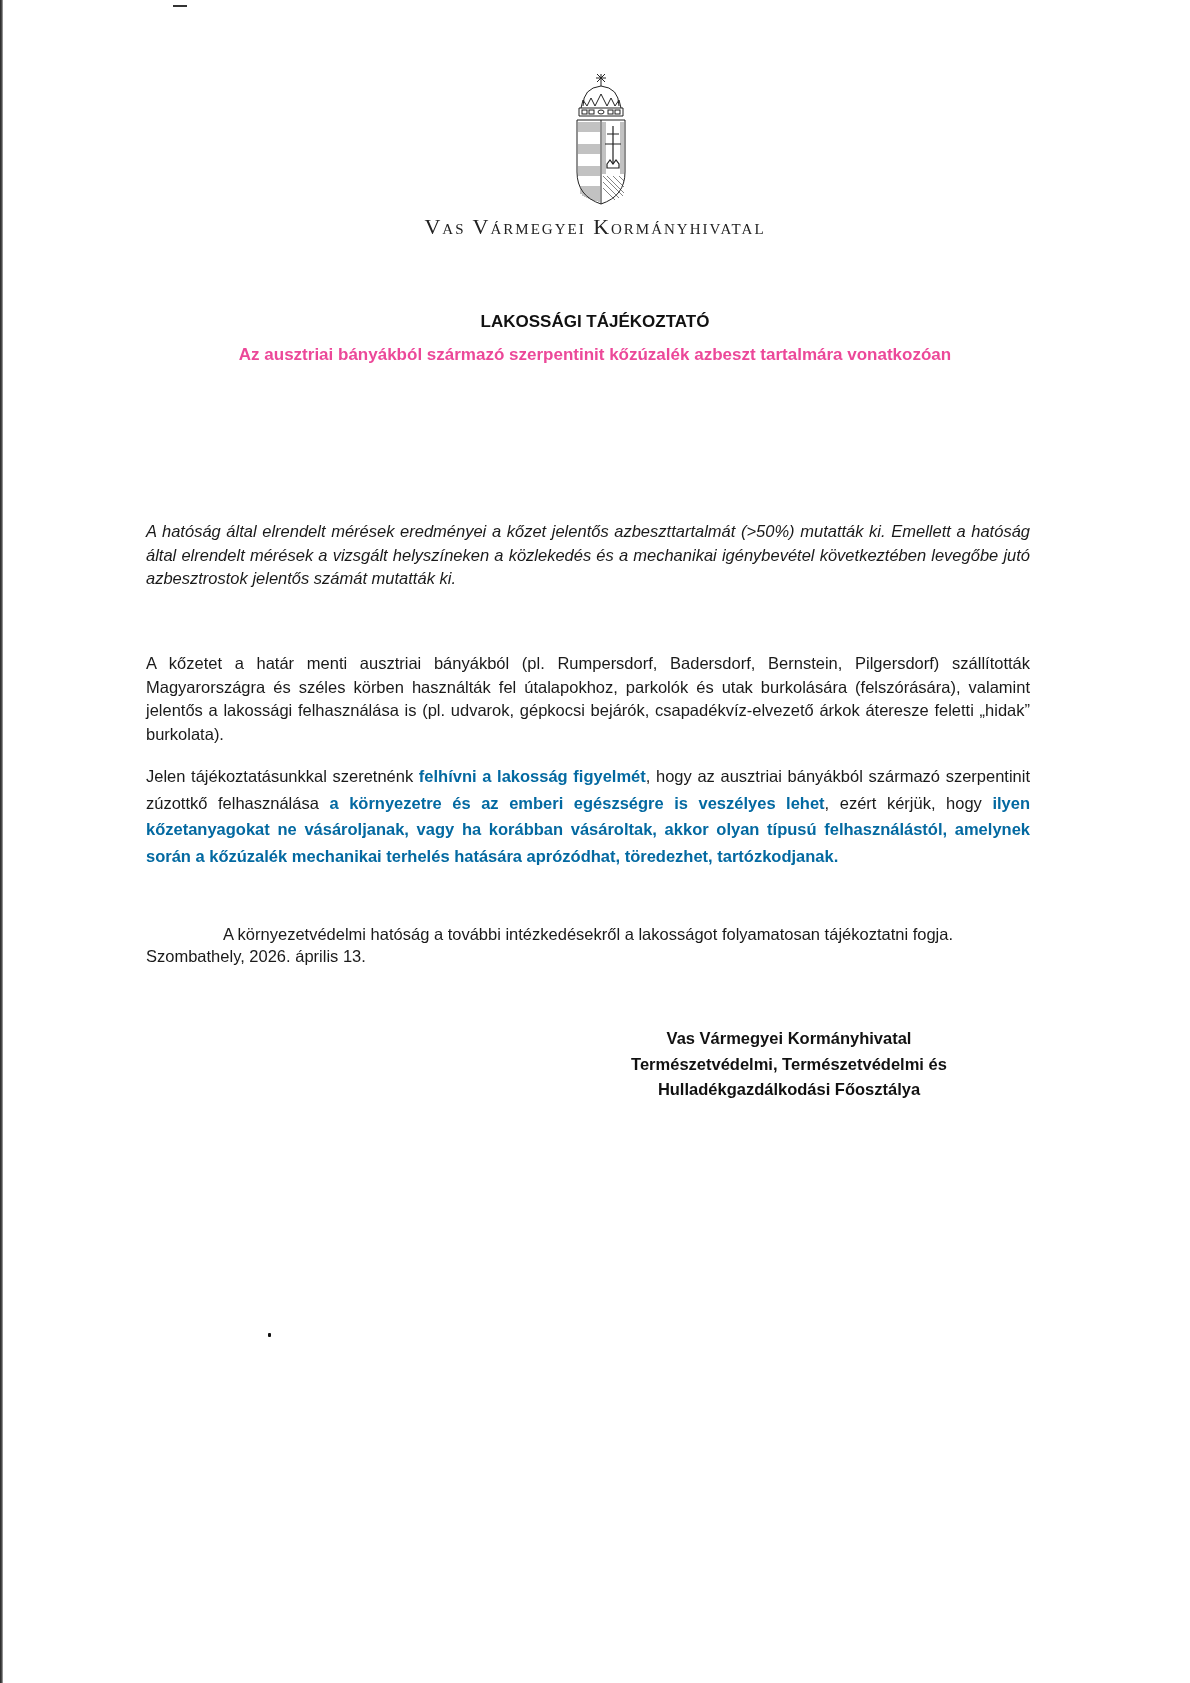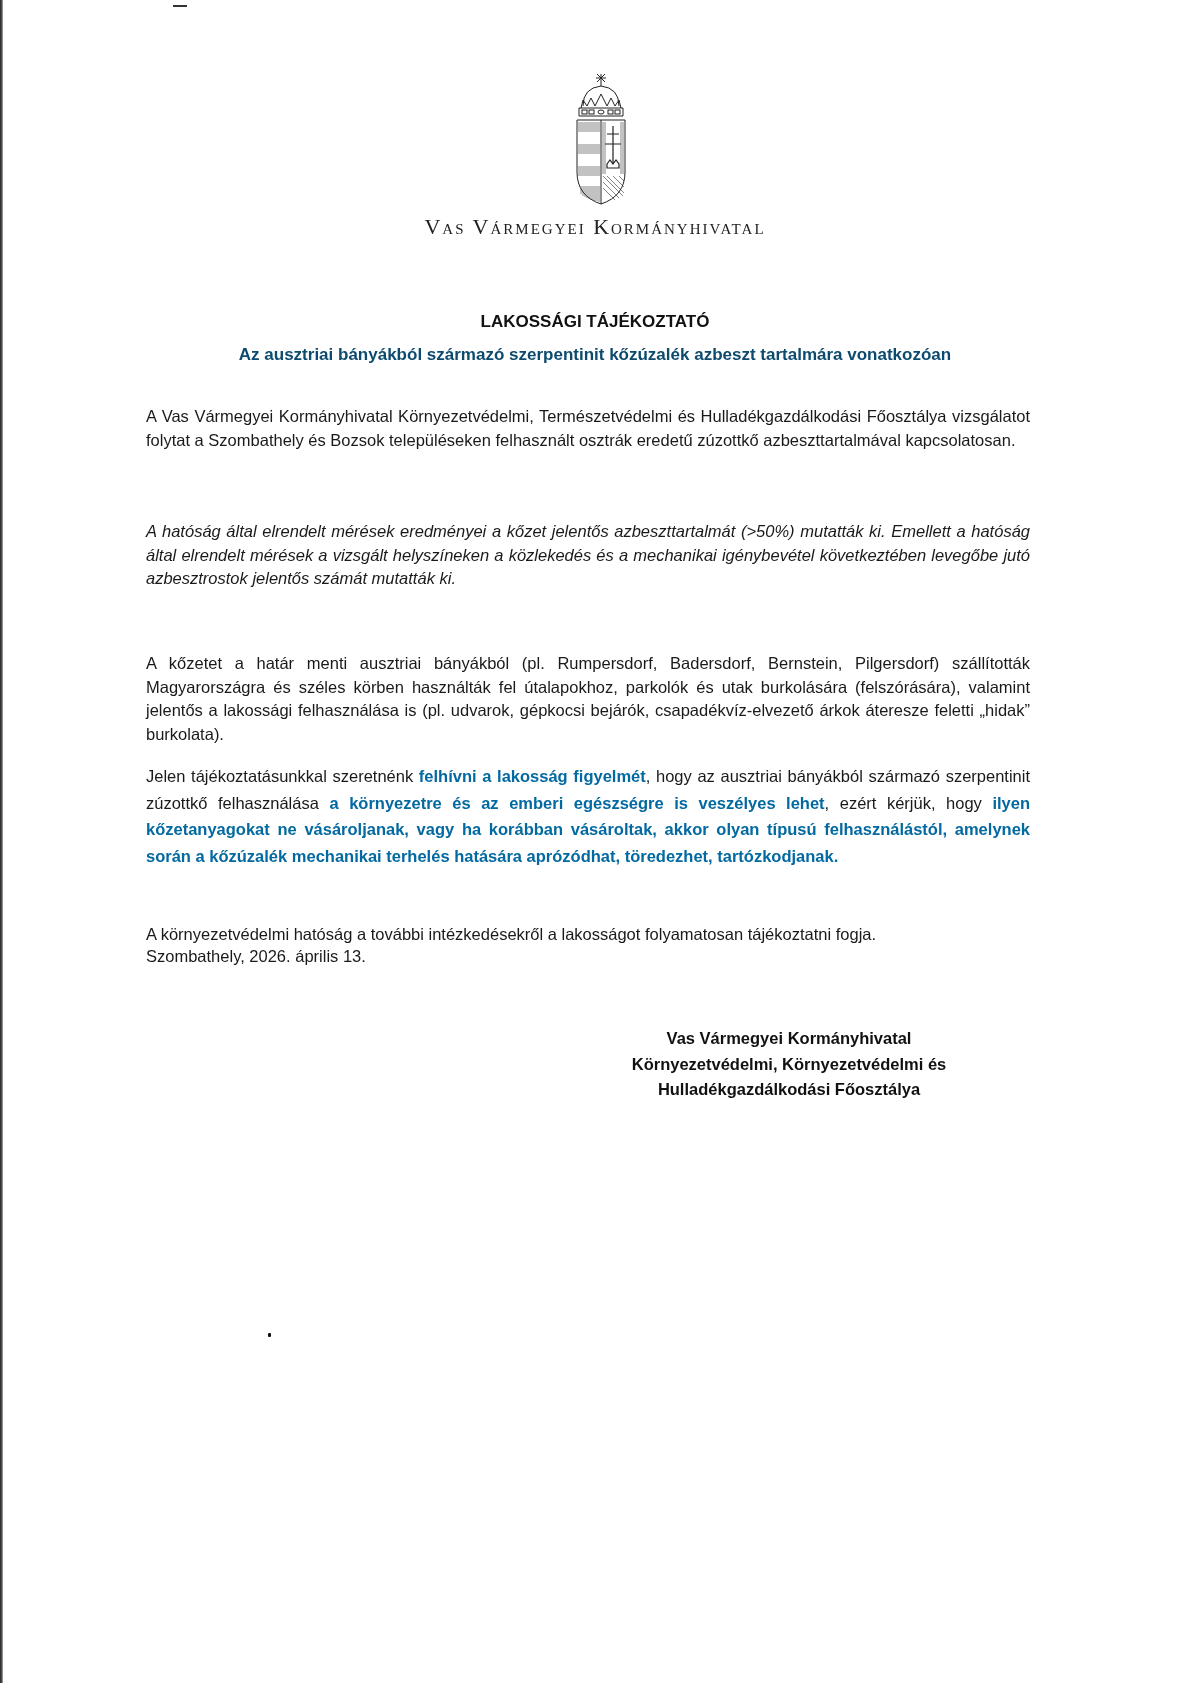--- a/index.html
+++ b/index.html
@@ -14,32 +14,32 @@
     position: absolute; left: 0; width: 1190px; top: 214px; text-align: center;
     font-family: "Liberation Serif", "DejaVu Serif", serif; font-size: 22px; letter-spacing: 2px;
     color: #222; font-variant: small-caps;
   }
   .doc-title {
     position: absolute; left: 0; width: 1190px; top: 305px; text-align: center;
     font-family: "Liberation Sans", sans-serif; font-weight: bold; font-size: 17px; color: #111; margin-top: 7px;
   }
   .doc-subtitle {
     position: absolute; left: 0; width: 1190px; top: 345px; text-align: center;
-    font-family: "Liberation Sans", sans-serif; font-weight: bold; font-size: 17px; color: #0c4a6e;
+    font-family: "Liberation Sans", sans-serif; font-weight: bold; font-size: 17px; color: #ec4899;
   }
   .body-text {
     position: absolute; left: 146px; width: 884px;
     font-family: "Liberation Sans", sans-serif; font-size: 16.5px; line-height: 23.5px; color: #1a1a1a;
     text-align: justify;
   }
   .p1 { top: 405px; }
   .p2 { top: 520px; font-style: italic; }
   .p3 { top: 652px; }
   .p4 { top: 763px; font-size: 16.5px; line-height: 26.5px; }
-  .p5 { top: 923px; text-align: left; }
+  .p5 { top: 923px; text-align: center; }
   .p6 { top: 945px; text-align: left; }
   .p4 b { font-weight: bold; color: #0369a1; }
   .signature {
     position: absolute; left: 600px; width: 378px; top: 1026px; text-align: center;
     font-family: "Liberation Sans", sans-serif; font-weight: bold; font-size: 16.5px; line-height: 25.5px; color: #111;
   }
   .signature div { display: block; }
 </style>
 </head>
 <body>
@@ -82,27 +82,26 @@
       <path d="M44 54 L44 92 M38 62 L50 62 M36 72 L52 72"></path>
       <path d="M38 92 L41 88 L44 92 L47 88 L50 92 L50 96 L38 96 Z"></path>
     </g>
   </svg>
 
   <div class="office-name">Vas Vármegyei Kormányhivatal</div>
 
   <div class="doc-title">LAKOSSÁGI TÁJÉKOZTATÓ</div>
   <div class="doc-subtitle">Az ausztriai bányákból származó szerpentinit kőzúzalék azbeszt tartalmára vonatkozóan</div>
 
-  <div class="body-text p1">A Vas Vármegyei Kormányhivatal Környezetvédelmi, Természetvédelmi és Hulladékgazdálkodási Főosztálya vizsgálatot folytat a Szombathely és Bozsok településeken felhasznált osztrák eredetű zúzottkő azbeszttartalmával kapcsolatosan.</div>
   <div class="body-text p2">A hatóság által elrendelt mérések eredményei a kőzet jelentős azbeszttartalmát (&gt;50%) mutatták ki. Emellett a hatóság által elrendelt mérések a vizsgált helyszíneken a közlekedés és a mechanikai igénybevétel következtében levegőbe jutó azbesztrostok jelentős számát mutatták ki.</div>
   <div class="body-text p3">A kőzetet a határ menti ausztriai bányákból (pl. Rumpersdorf, Badersdorf, Bernstein, Pilgersdorf) szállították Magyarországra és széles körben használták fel útalapokhoz, parkolók és utak burkolására (felszórására), valamint jelentős a lakossági felhasználása is (pl. udvarok, gépkocsi bejárók, csapadékvíz-elvezető árkok áteresze feletti „hidak” burkolata).</div>
 
   <div class="body-text p4"><span>Jelen tájékoztatásunkkal szeretnénk </span><b>felhívni a lakosság figyelmét</b><span>, hogy az ausztriai bányákból származó szerpentinit zúzottkő felhasználása </span><b>a környezetre és az emberi egészségre is veszélyes lehet</b><span>, ezért kérjük, hogy </span><b>ilyen kőzetanyagokat ne vásároljanak, vagy ha korábban vásároltak, akkor olyan típusú felhasználástól, amelynek során a kőzúzalék mechanikai terhelés hatására aprózódhat, töredezhet, tartózkodjanak.</b></div>
 
   <div class="body-text p5">A környezetvédelmi hatóság a további intézkedésekről a lakosságot folyamatosan tájékoztatni fogja.</div>
   <div class="body-text p6">Szombathely, 2026. április 13.</div>
 
   <div class="signature">
     <div>Vas Vármegyei Kormányhivatal</div>
-    <div>Környezetvédelmi, Környezetvédelmi és</div>
+    <div>Természetvédelmi, Természetvédelmi és</div>
     <div>Hulladékgazdálkodási Főosztálya</div>
   </div>
 </div>
 
 </body></html>

